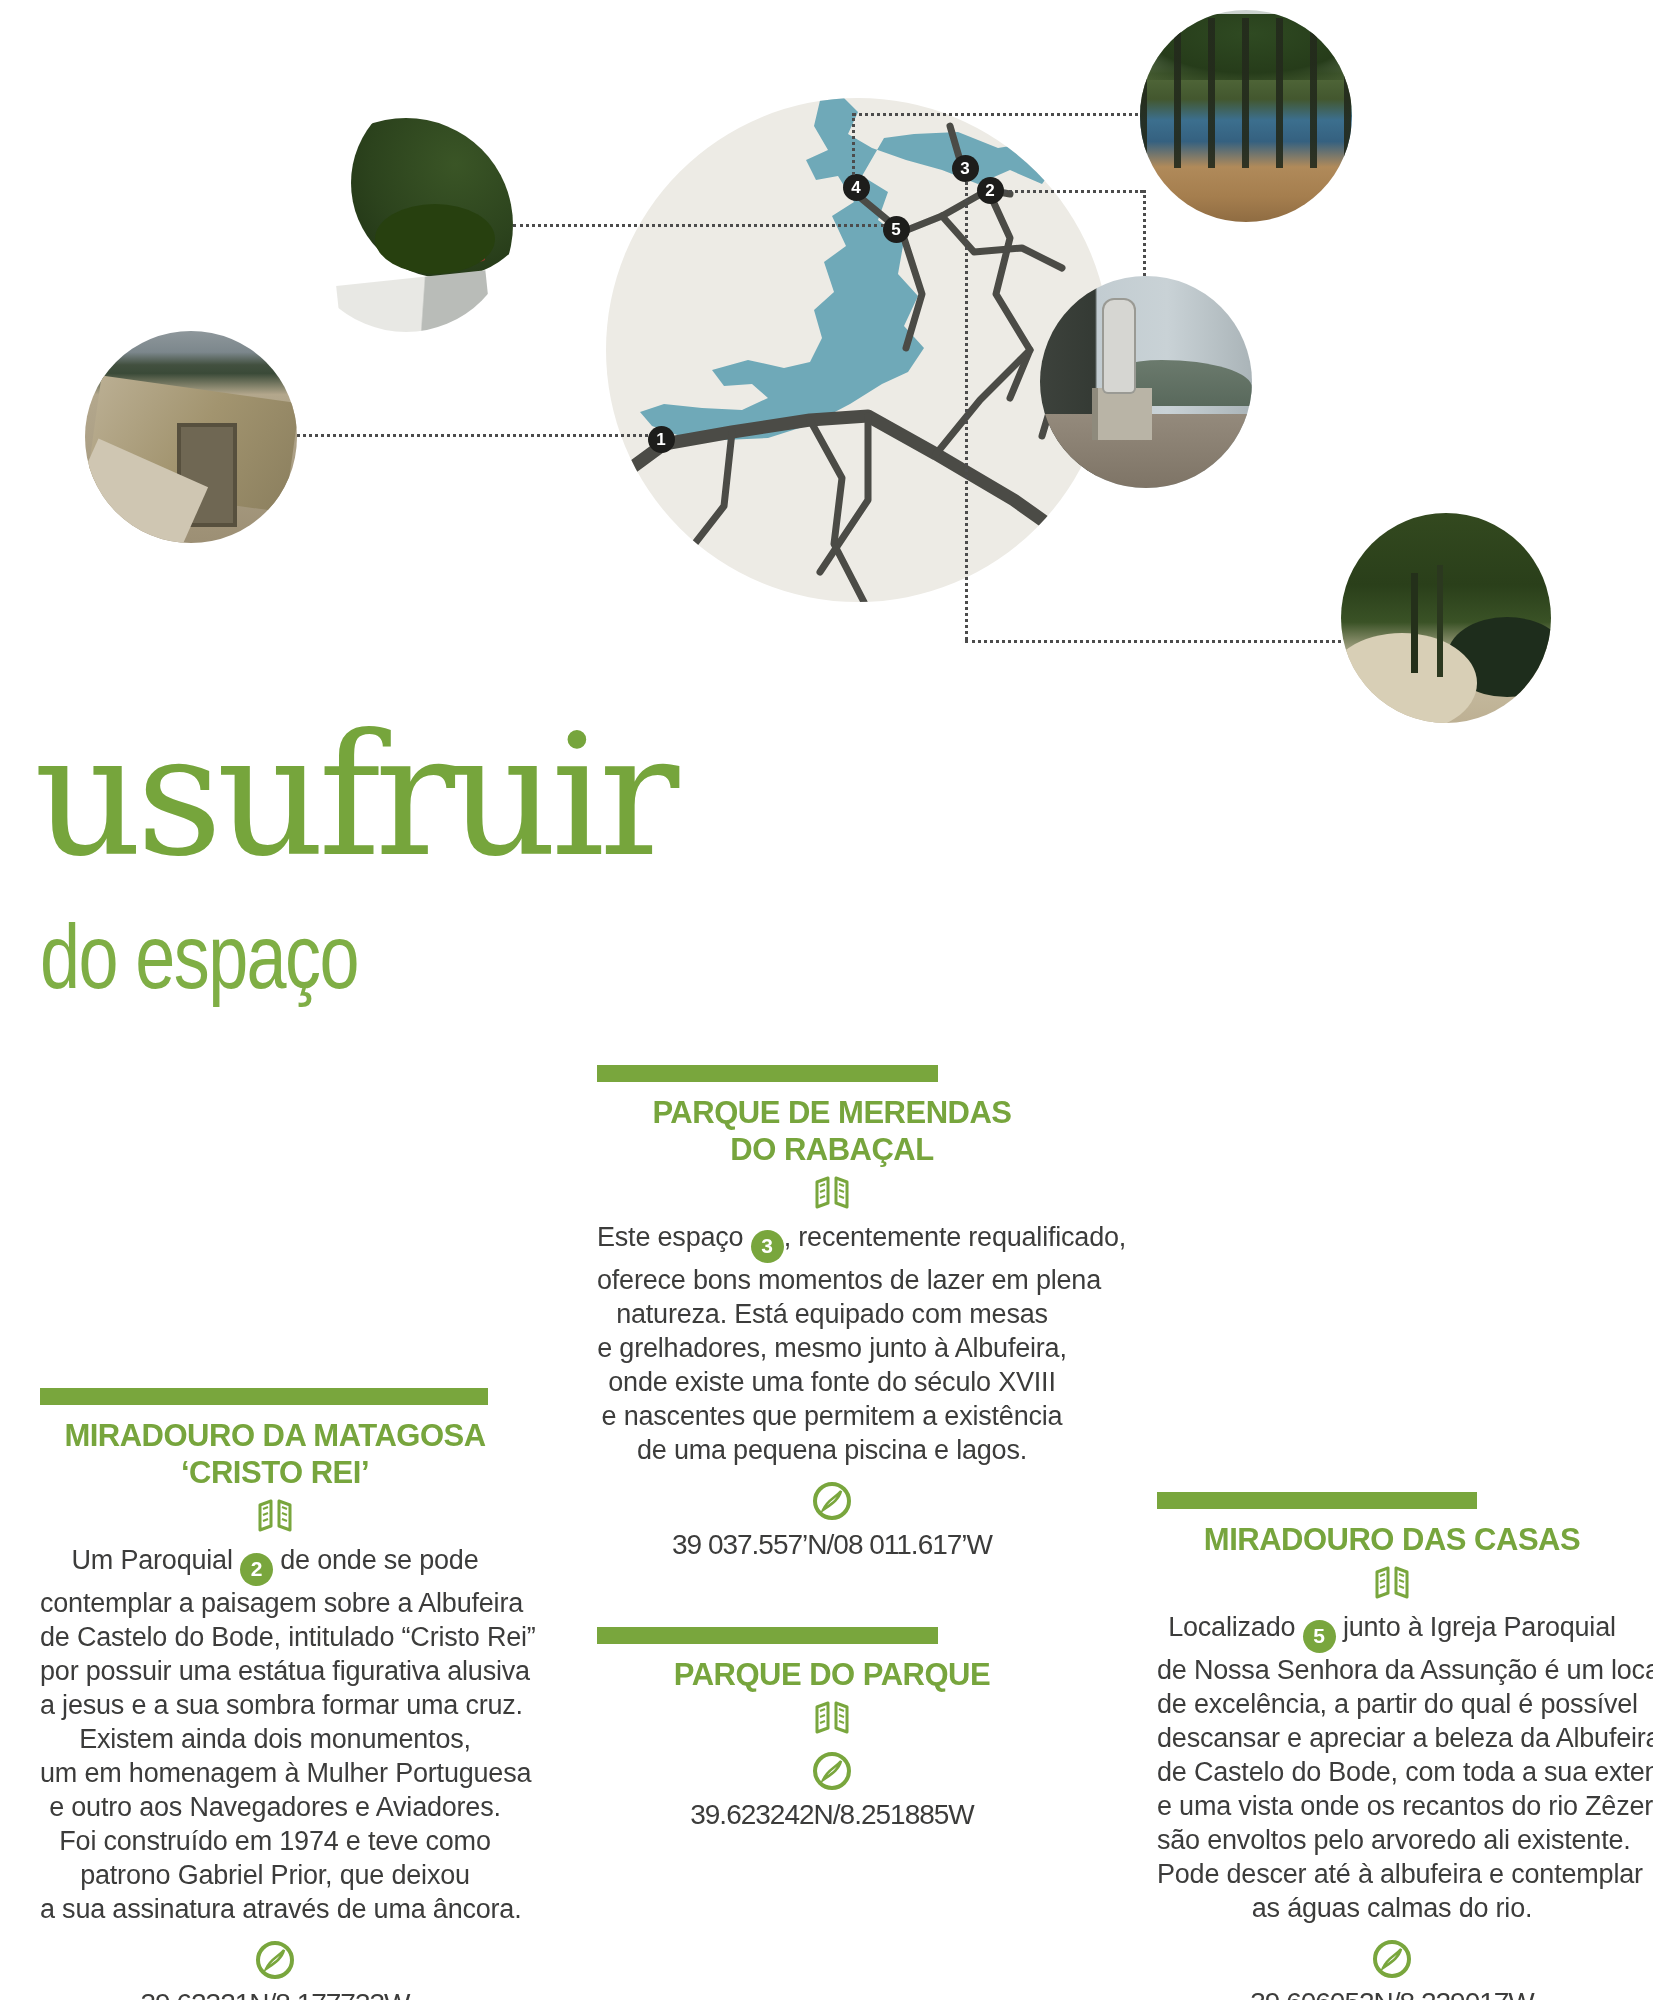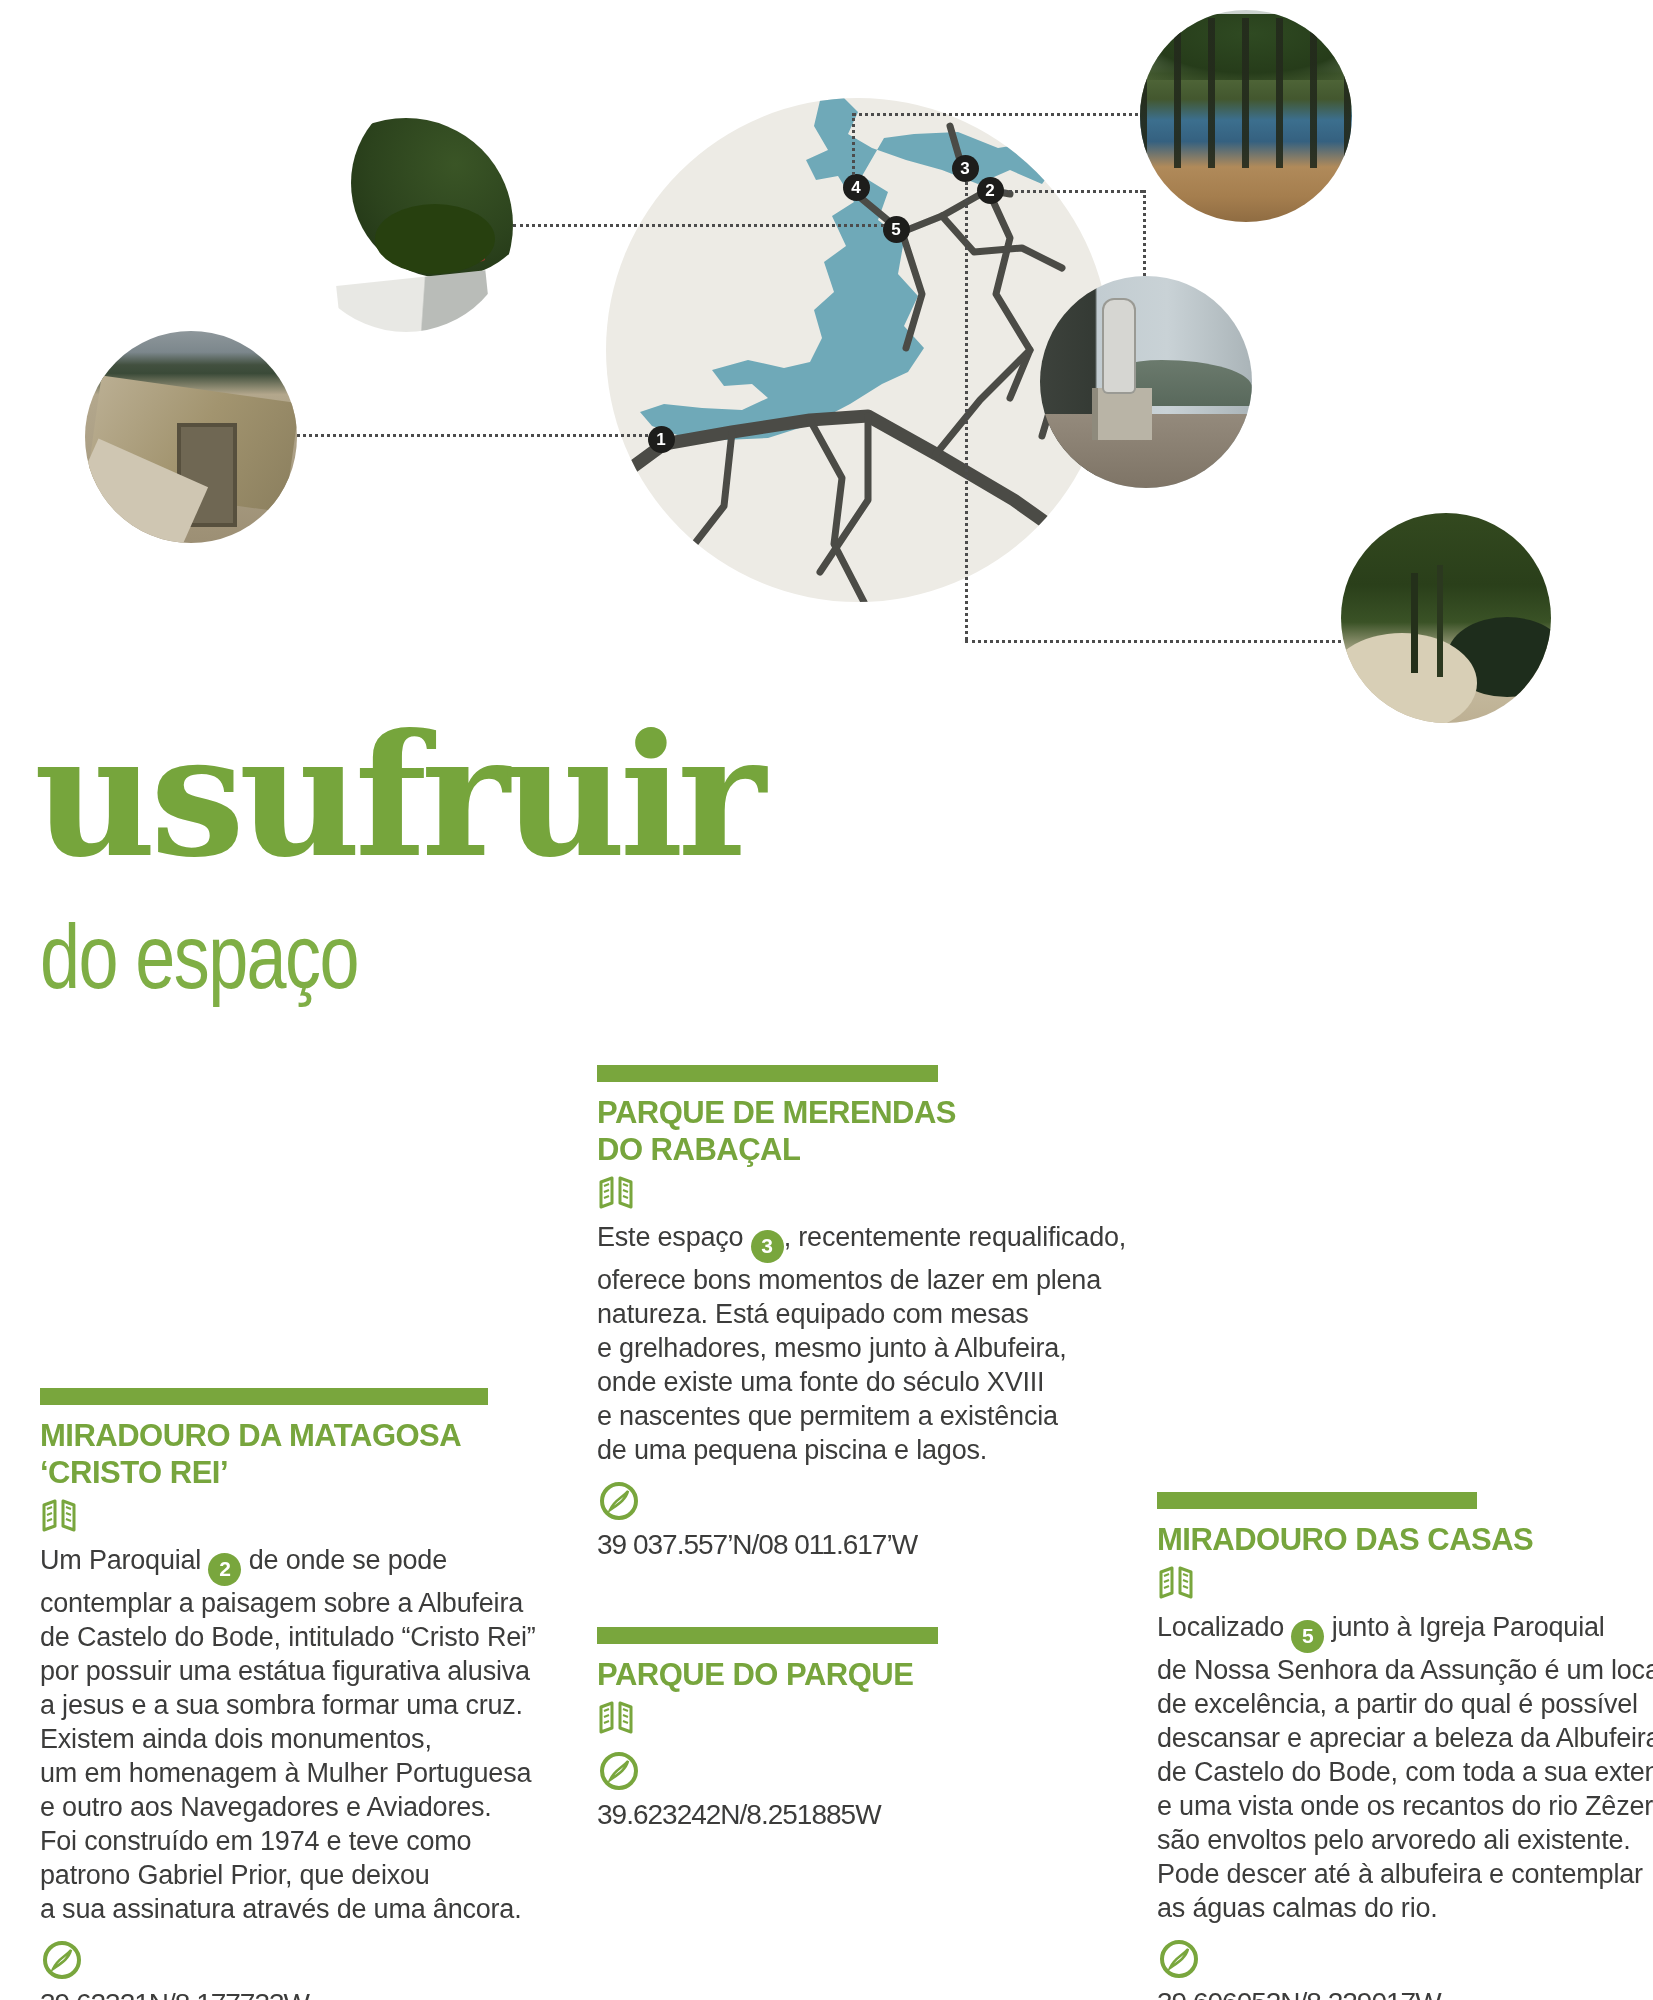--- a/index.html
+++ b/index.html
@@ -72,29 +72,29 @@
   .photo-garden .pond{right:-16px;top:104px;width:120px;height:80px;border-radius:50%;
     background:#1e2d1c;}
   .photo-garden .path{left:-14px;bottom:-10px;width:150px;height:100px;border-radius:50%;
     background:#d8cfb6;}
   .photo-garden .trunk{left:70px;top:60px;width:7px;height:100px;background:#24301a;}
   .photo-garden .trunk2{left:96px;top:52px;width:6px;height:112px;background:#2b381f;}
 
   
   .title-main{
     left:34px;top:712px;font-family:"DejaVu Serif","Liberation Serif",serif;
-    font-weight:700;font-size:168px;line-height:1;letter-spacing:-6px;color:#76a53c;
+    font-weight:400;font-size:168px;line-height:1;letter-spacing:-6px;color:#76a53c;
   }
   .title-sub{
     left:40px;top:912px;font-size:90px;line-height:1;color:#7fae45;
     transform:scaleX(0.8);transform-origin:left top;letter-spacing:-2px;
   }
 
   
-  .section{width:470px;}
+  .section{width:470px;text-align:center;}
   .bar{height:17px;background:#79a63d;}
   .heading{margin-top:12px;font-size:31px;line-height:37px;font-weight:bold;
     color:#77a53d;white-space:pre;letter-spacing:-0.5px;}
   .subheading{margin-top:2px;font-size:31px;line-height:37px;color:#3a3a39;
     white-space:pre;letter-spacing:-0.5px;}
   .icon-row{margin-top:8px;height:36px;}
   .body{margin-top:8px;font-size:27px;line-height:34px;white-space:pre;
     color:#3c3c3b;letter-spacing:-0.2px;}
   .badge{
     display:inline-flex;width:33px;height:33px;border-radius:50%;background:#79a63d;

